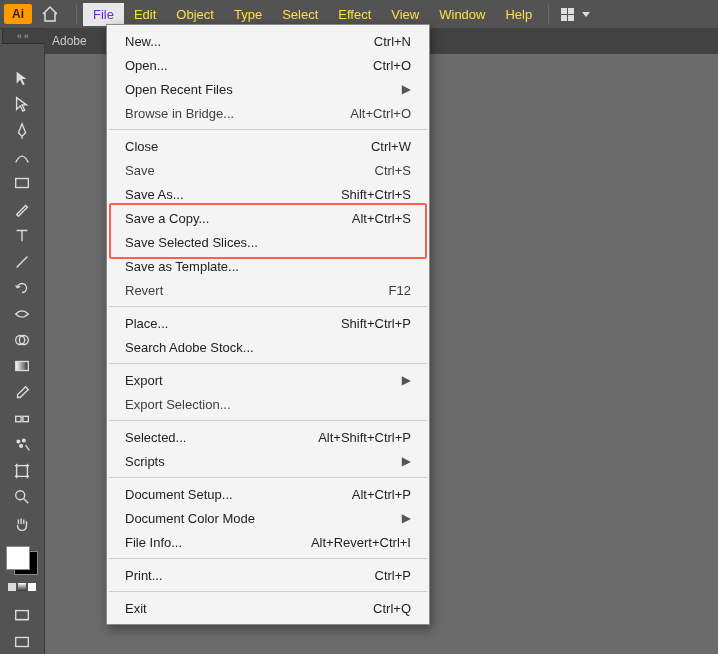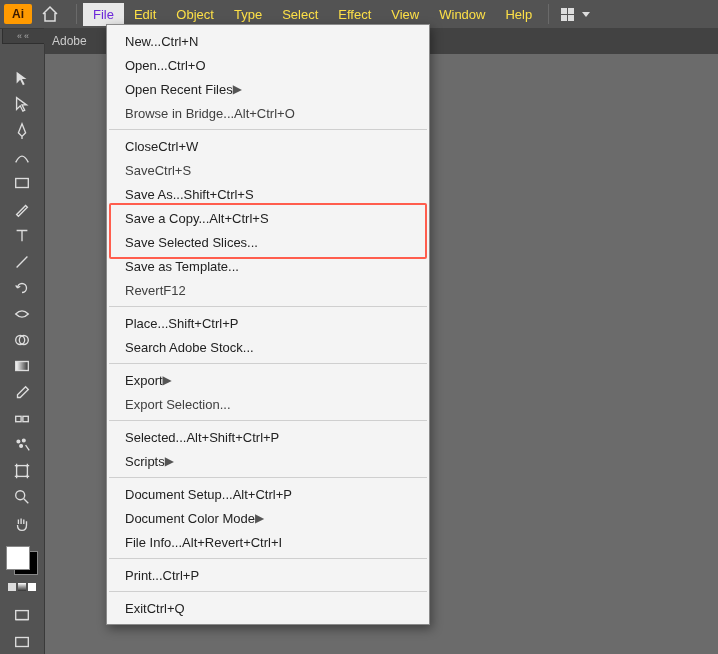--- a/index.html
+++ b/index.html
@@ -19,21 +19,21 @@
   .tool{width:28px;height:26px;display:flex;align-items:center;justify-content:center;color:#ddd}
   .tool svg{width:18px;height:18px;stroke:#ddd;fill:none;stroke-width:1.5}
   .swatch{position:relative;width:32px;height:32px;margin-top:8px}
   .swatch .fg{position:absolute;left:0;top:0;width:22px;height:22px;background:#fff;border:1px solid #888}
   .swatch .bg{position:absolute;right:0;bottom:0;width:22px;height:22px;background:#000;border:1px solid #888}
   .tri-row{display:flex;gap:2px;margin-top:6px}
   .tri-row span{width:8px;height:8px}
   .doc-tabbar{position:absolute;left:44px;right:0;top:28px;height:26px;background:#424242;border-bottom:1px solid #2f2f2f;display:flex;align-items:center;padding-left:8px;color:#ccc;font-size:12px}
   .canvas{position:absolute;left:44px;right:0;top:54px;bottom:0;background:#6b6b6b}
   .dropdown{position:absolute;left:106px;top:24px;width:322px;background:#f4f4f4;border:1px solid #8a8a8a;box-shadow:2px 4px 10px rgba(0,0,0,.4);padding:4px 0}
-  .dd-item{display:flex;align-items:center;justify-content:flex-start;height:24px;padding:0 18px;color:#222;cursor:default}
+  .dd-item{display:flex;align-items:center;justify-content:space-between;height:24px;padding:0 18px;color:#222;cursor:default}
   .dd-item.disabled{color:#404040}
   .dd-item .arrow{color:#555;font-size:12px}
   .dd-sep{height:1px;background:#cfcfcf;margin:4px 2px}
   .hl-box{position:absolute;border:2px solid #ff5d4d;border-radius:2px;pointer-events:none}
 </style>
 </head>
 <body>
 
 <div class="menubar">
   <div class="ai-logo">Ai</div>

